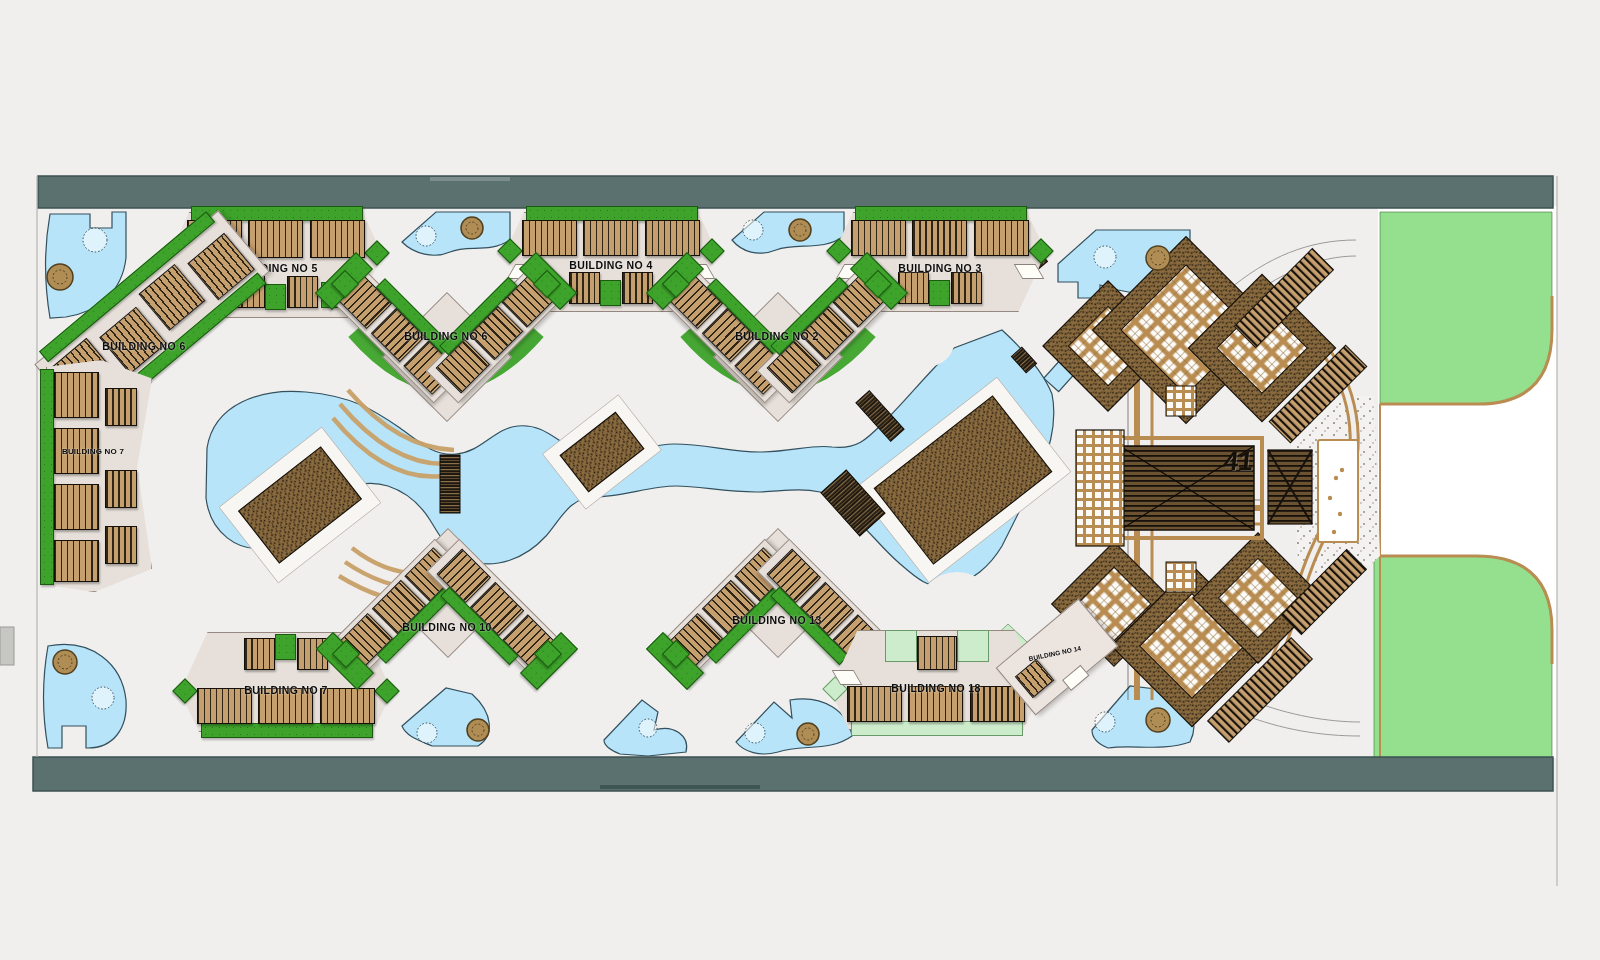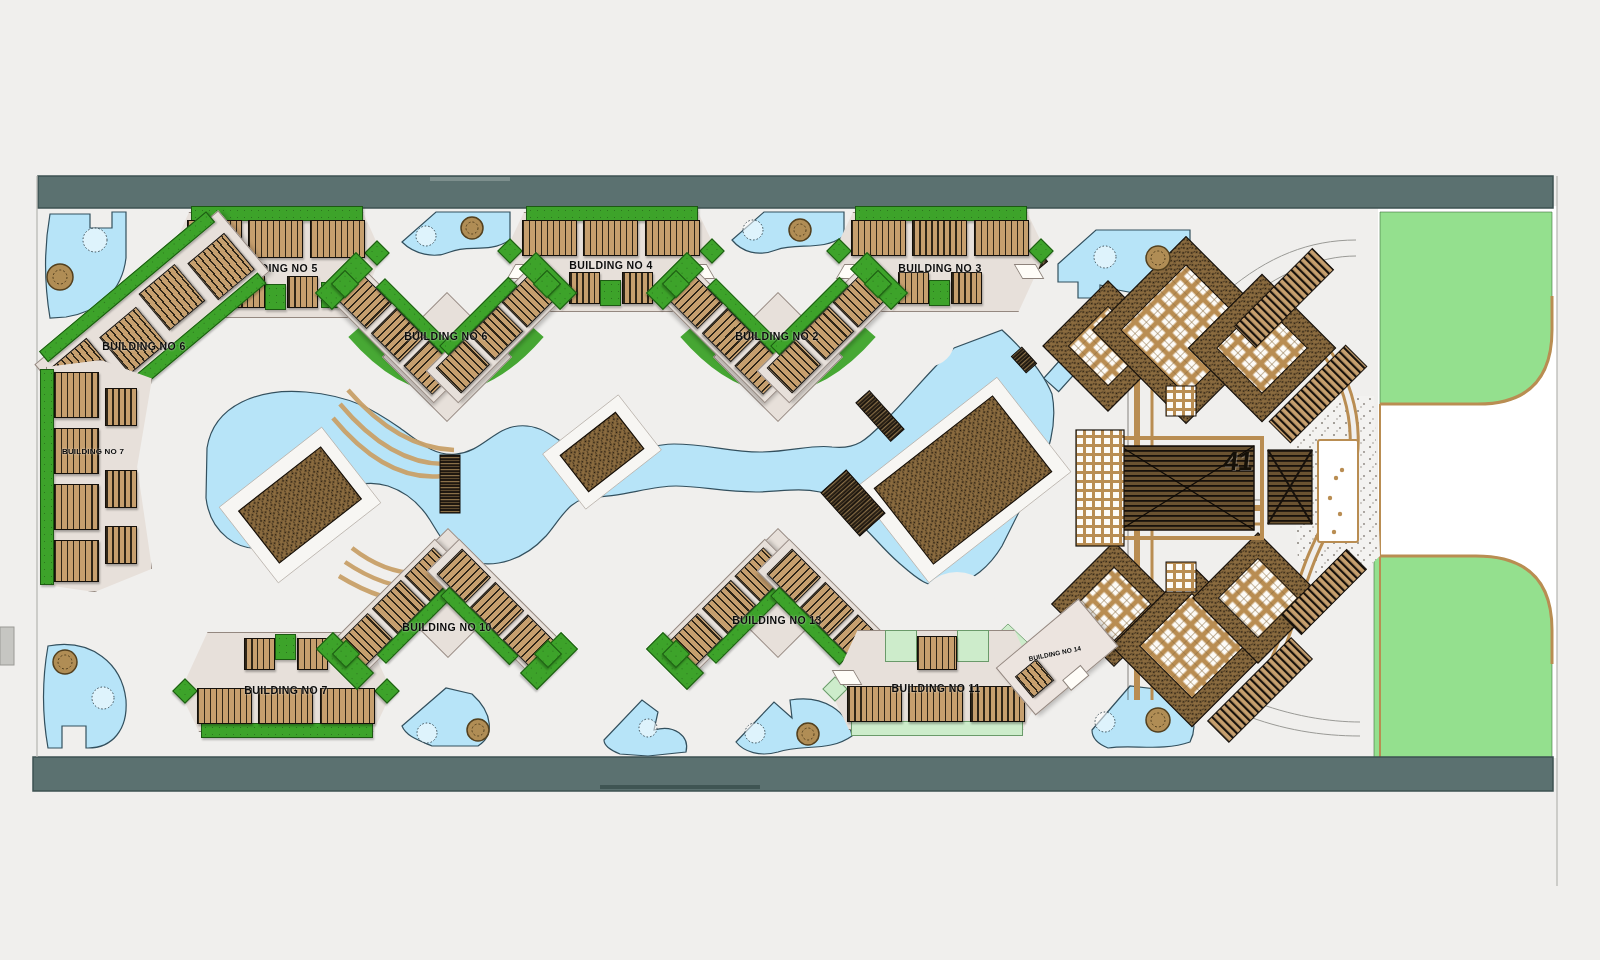--- a/index.html
+++ b/index.html
@@ -452,21 +452,21 @@
   <div class="bushp dia" style="left:-4px;top:50%;width:16px;height:16px"></div>
   <div class="bushp dia" style="right:-4px;top:50%;width:16px;height:16px"></div>
   <div class="roof" style="left:8%;bottom:8px;width:25%;height:34px"></div>
   <div class="roof" style="left:37%;bottom:8px;width:25%;height:34px"></div>
   <div class="roof" style="left:66%;bottom:8px;width:25%;height:34px"></div>
   <div class="bushp" style="left:26%;top:0;width:14%;height:30px"></div>
   <div class="bushp" style="left:60%;top:0;width:14%;height:30px"></div>
   <div class="roof" style="left:41%;top:6px;width:18%;height:32px"></div>
   <div class="notch" style="left:3%;top:40%;width:20px;height:13px;transform:skewX(30deg)"></div>
   <div class="notch" style="right:3%;top:40%;width:20px;height:13px;transform:skewX(-30deg)"></div>
-  <div class="lbl" style="left:106px;top:58px">BUILDING NO 11</div>
+  <div class="lbl" style="left:106px;top:58px">BUILDING NO 18</div>
 </div>
 
 <div class="b" style="left:995px;top:600px;width:125px;height:112px">
   <div class="bar" style="left:8px;top:26px;width:108px;height:62px;transform:rotate(-40deg)">
     <div class="plot" style="inset:0;background:#ece4df"></div>
     <div class="roof" style="left:8%;top:30%;width:24%;height:42%"></div>
     <div class="notch" style="left:40%;bottom:-4px;width:22px;height:12px"></div>
   </div>
   <div class="lbl xs" style="left:60px;top:54px;transform:translate(-50%,-50%) rotate(-12deg)">BUILDING NO 14</div>
 </div>

